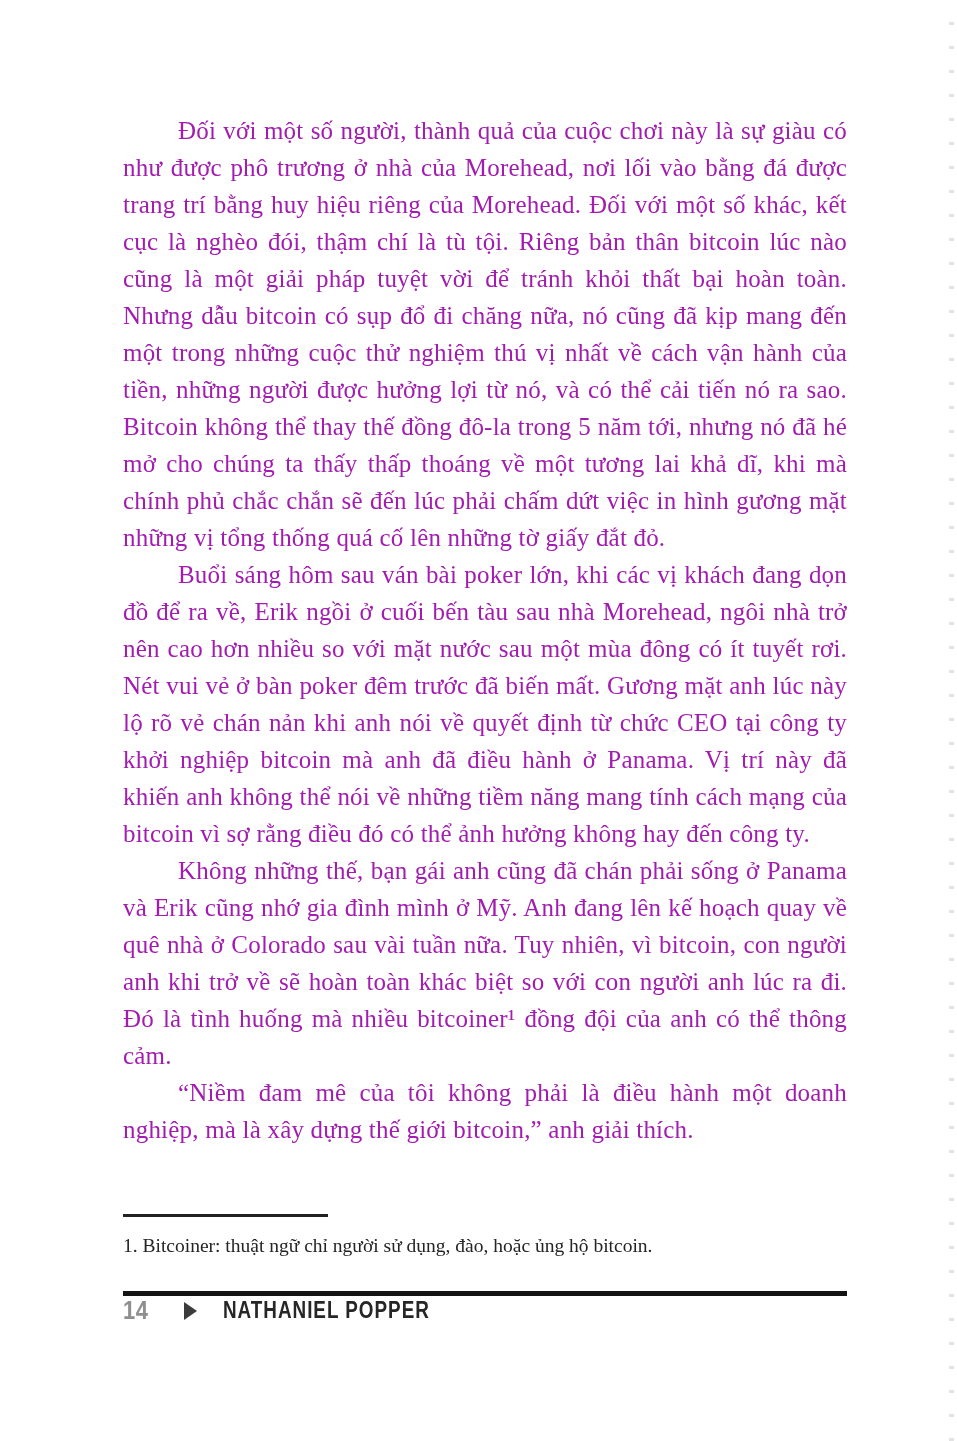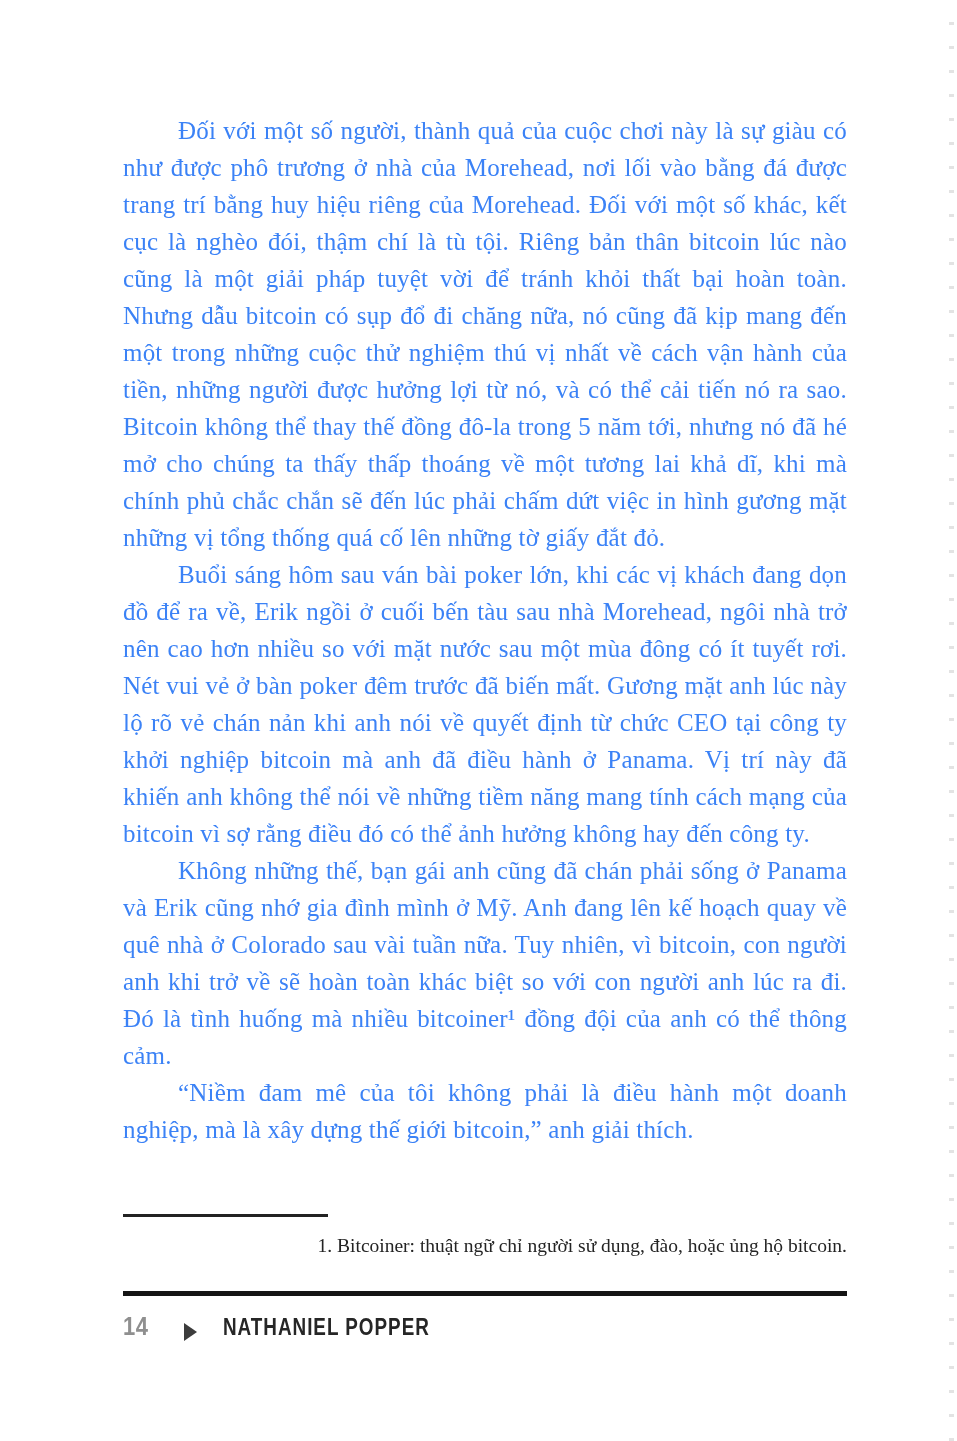--- a/index.html
+++ b/index.html
@@ -38,58 +38,56 @@
     left: 123px;
     top: 112px;
     width: 724px;
   }
   .body-para {
     margin: 0;
     text-indent: 55px;
     font-size: 25px;
     line-height: 37px;
     text-align: justify;
-    color: #3b82f6;
+    color: #a21caf;
     letter-spacing: 0.2px;
   }
   
   .footnote-area {
     position: absolute;
     left: 123px;
     top: 1214px;
     width: 724px;
   }
   .footnote-rule {
     width: 205px;
     height: 3px;
     background: #222222;
   }
   .footnote-text {
     margin: 16px 0 0 0;
     font-size: 19.5px;
     line-height: 26px;
     color: #242424;
-    text-align: right;
   }
   
   .page-footer {
     position: absolute;
     left: 123px;
     top: 1291px;
     width: 724px;
   }
   .footer-bar {
     width: 100%;
     height: 5px;
     background: #141414;
   }
   .footer-row {
     display: flex;
-    align-items: flex-end;
-    margin-top: 16px;
+    align-items: center;
     font-family: "Liberation Sans", sans-serif;
   }
   .page-num {
     display: inline-block;
     font-weight: bold;
     font-size: 25px;
     color: #8f8f8f;
     letter-spacing: 0.5px;
     transform: scaleX(0.88);
     transform-origin: left center;

